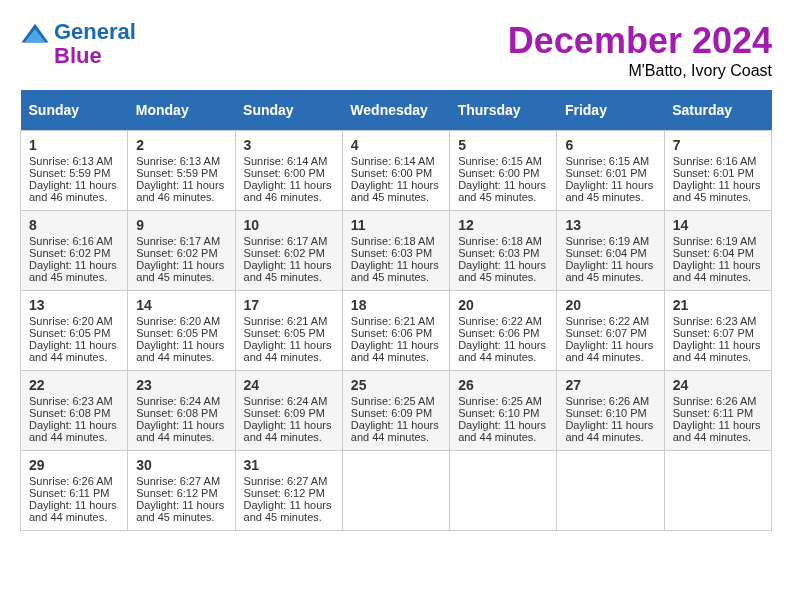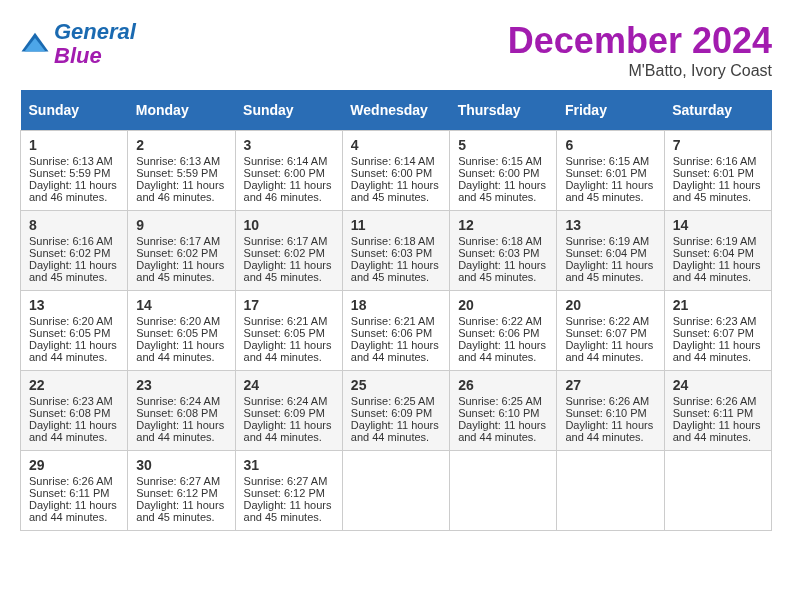--- a/index.html
+++ b/index.html
@@ -11,22 +11,20 @@
       padding: 20px;
     }
     .header {
       display: flex;
       justify-content: space-between;
       align-items: flex-start;
       margin-bottom: 10px;
     }
     .logo {
       display: flex;
-      align-items: center;
-      font-style: italic;
     }
     .logo-text {
       font-size: 22px;
       font-weight: bold;
       color: #333;
       line-height: 1.1;
     }
     .logo-text span {
       color: #1a6ab1;
     }
@@ -38,21 +36,21 @@
     .title-block {
       text-align: right;
     }
     .month-title {
       font-size: 36px;
       font-weight: bold;
       color: #a21caf;
     }
     .location {
       font-size: 16px;
-      color: #404040;
+      color: #000000;
     }
     table {
       width: 100%;
       border-collapse: collapse;
       table-layout: fixed;
     }
     th {
       background-color: #2a6db5;
       color: #fff;
       text-align: left;

